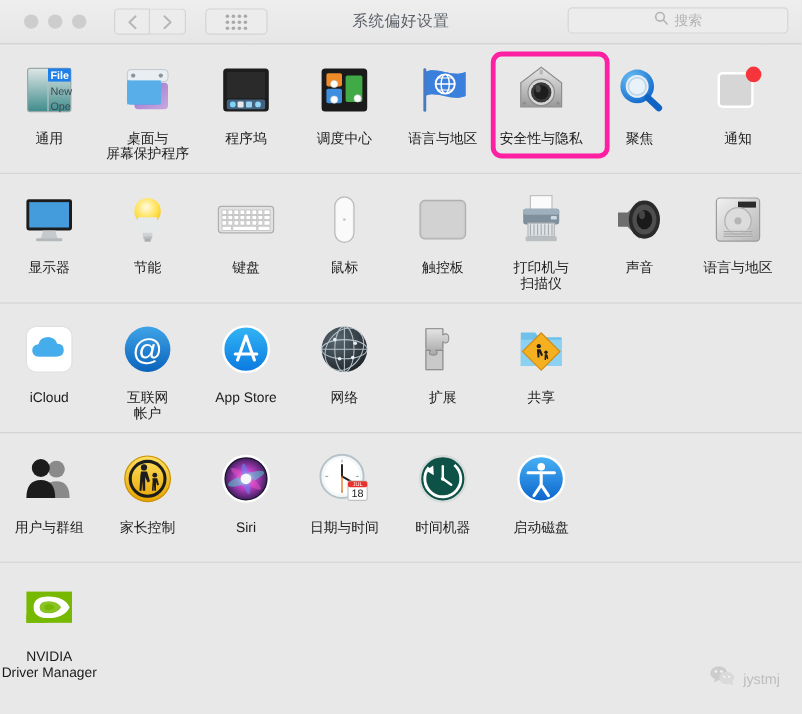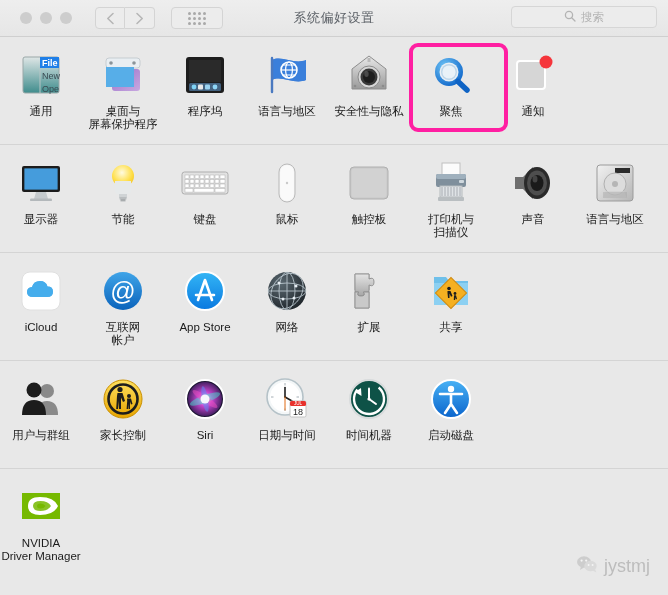--- a/index.html
+++ b/index.html
@@ -76,21 +76,21 @@
     font-size: 13px;
     color: #5d6268;
     pointer-events: none;
     letter-spacing: .5px;
     font-family: Liberation Mono, monospace;
   }
   .search {
     position: absolute;
     right: 11px;
     top: 6px;
-    width: 146px; height: 22px;
+    width: 184px; height: 22px;
     background: #ececec;
     border: 1px solid #d6d6d6;
     border-radius: 4px;
     display: flex; align-items: center; justify-content: center;
     gap: 5px;
   }
   .search .ph { font-size: 11.5px; color: #b3b3b3; }
 
   
   .panes {
@@ -116,21 +116,21 @@
     padding-top: 7px;
   }
   .cell.empty { visibility: hidden; }
   .iconbox {
     width: 48px; height: 48px;
     display: flex; align-items: center; justify-content: center;
     position: relative;
   }
   .iconbox svg { display: block; }
   .clabel {
-    margin-top: 6px;
+    margin-top: 11px;
     font-size: 11.5px;
     line-height: 13px;
     color: #1b1b1b;
     text-align: center;
     width: 80px;
     white-space: pre-line;
   }
 
   
   .highlight {
@@ -148,21 +148,21 @@
   
   .watermark {
     position: absolute;
     right: 18px;
     bottom: 18px;
     display: flex;
     align-items: center;
     gap: 6px;
     opacity: .55;
   }
-  .wm-text { font-size: 18px; color: #9a9a9a; }
+  .wm-text { font-size: 12px; color: #9a9a9a; }
 </style>
 </head>
 <body>
 
 <div id="app">
 
   <div class="toolbar">
     <div class="traffic">
       <span class="light"></span>
       <span class="light"></span>
@@ -273,20 +273,34 @@
             <rect x="6" y="28" width="32" height="8" rx="1.5" fill="#4a6f92" opacity=".85"></rect>
             <circle cx="11" cy="32" r="2.4" fill="#7fd3f5"></circle>
             <rect cx="17" x="15" y="29.5" width="5" height="5" rx="1" fill="#e8e8e8"></rect>
             <rect x="22" y="29.5" width="5" height="5" rx="1" fill="#9ad2f0"></rect>
             <circle cx="32" cy="32" r="2.4" fill="#8fd6f7"></circle>
           </svg>
         </div>
         <div class="clabel">程序坞</div>
       </div>
 
+      <div class="cell">
+        <div class="iconbox">
+          <svg width="44" height="40" viewBox="0 0 44 40">
+            <rect x="3" y="2" width="38" height="36" rx="3" fill="#1b1b1b"></rect>
+            <rect x="7" y="6" width="13" height="11" rx="1.5" fill="#f08b2a"></rect>
+            <rect x="23" y="8" width="14" height="22" rx="1.5" fill="#3faa46"></rect>
+            <rect x="7" y="19" width="13" height="12" rx="1.5" fill="#3f8fe0"></rect>
+            <circle cx="13.5" cy="15" r="3" fill="#ffffff" stroke="#cfcfcf" stroke-width=".6"></circle>
+            <circle cx="13.5" cy="28" r="3" fill="#ffffff" stroke="#cfcfcf" stroke-width=".6"></circle>
+            <circle cx="33" cy="27" r="3" fill="#ffffff" stroke="#cfcfcf" stroke-width=".6"></circle>
+          </svg>
+        </div>
+        <div class="clabel">调度中心</div>
+      </div>
 
       <div class="cell">
         <div class="iconbox">
           <svg width="46" height="42" viewBox="0 0 46 42">
             <path d="M8 6 C18 1, 30 11, 42 6 L42 26 C30 31, 18 21, 8 26 Z" fill="#2f6fd0"></path>
             <path d="M8 6 C18 1, 30 11, 42 6 L42 26 C30 31, 18 21, 8 26 Z" fill="#3f86e0" opacity=".7"></path>
             <line x1="8" y1="4" x2="8" y2="38" stroke="#4a79c0" stroke-width="2.4" stroke-linecap="round"></line>
             <circle cx="25" cy="16" r="8" fill="none" stroke="#ffffff" stroke-width="1.6"></circle>
             <ellipse cx="25" cy="16" rx="3.4" ry="8" fill="none" stroke="#ffffff" stroke-width="1.2"></ellipse>
             <line x1="17" y1="16" x2="33" y2="16" stroke="#ffffff" stroke-width="1.2"></line>

